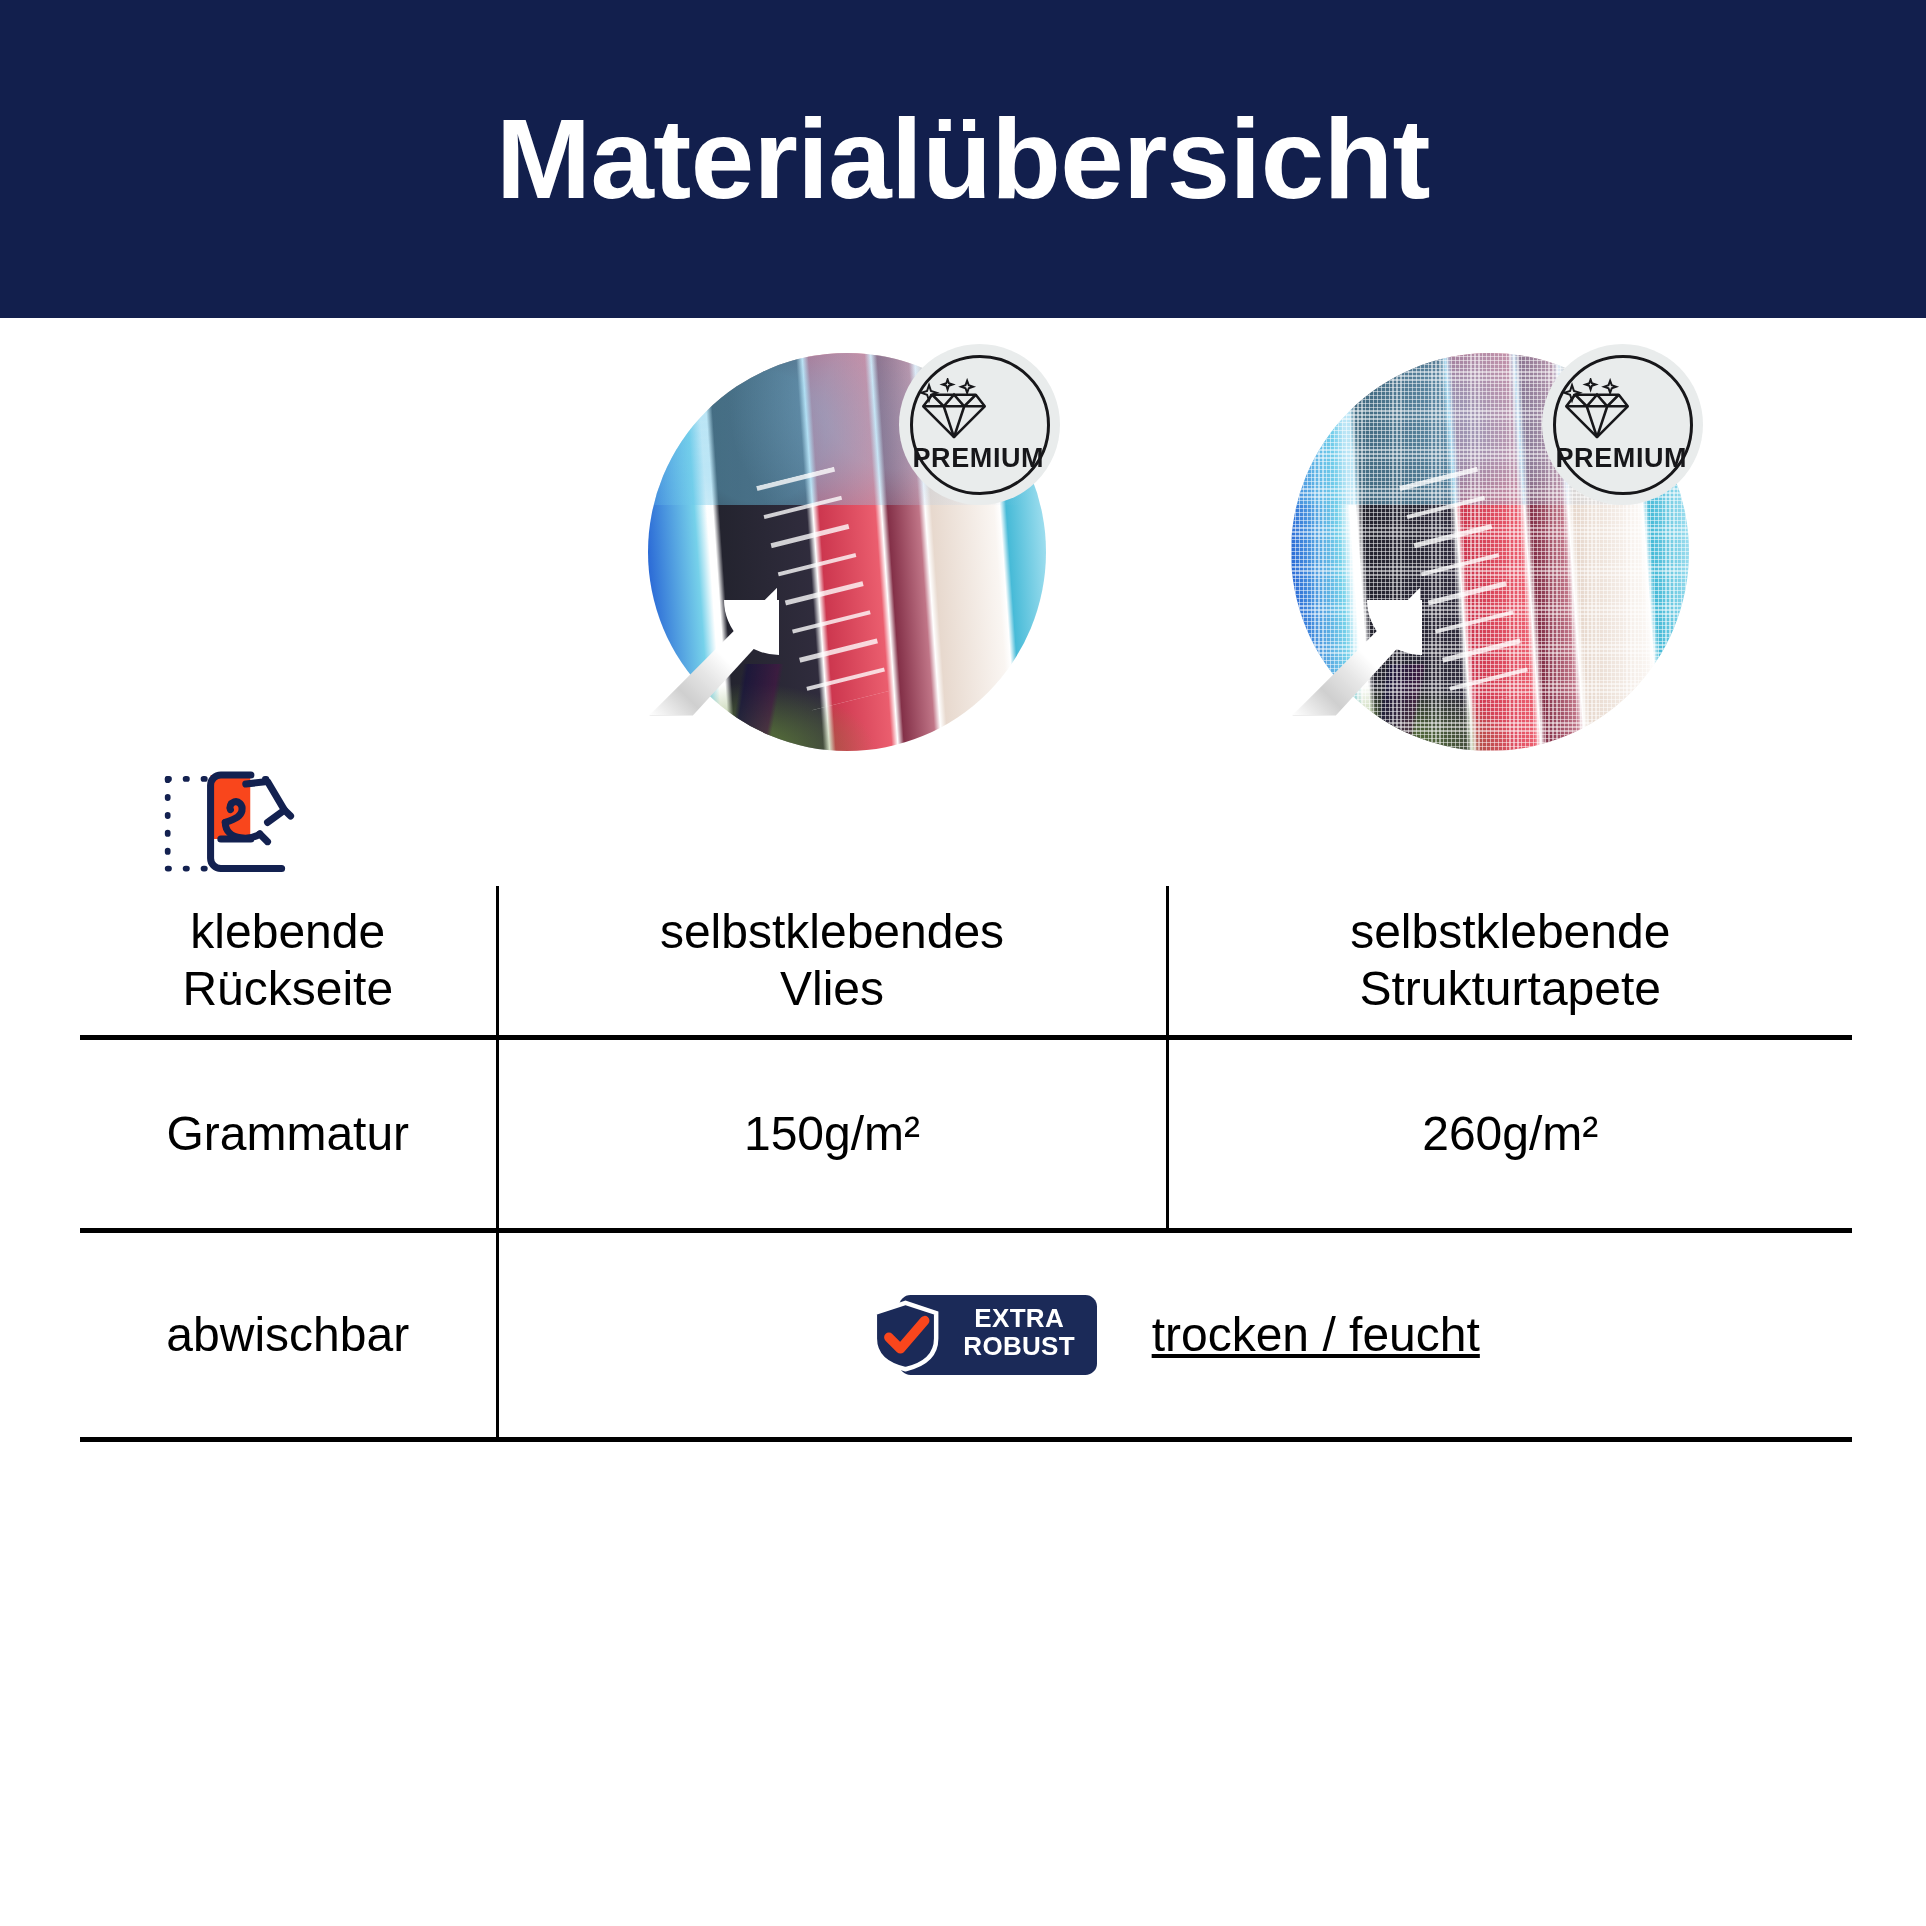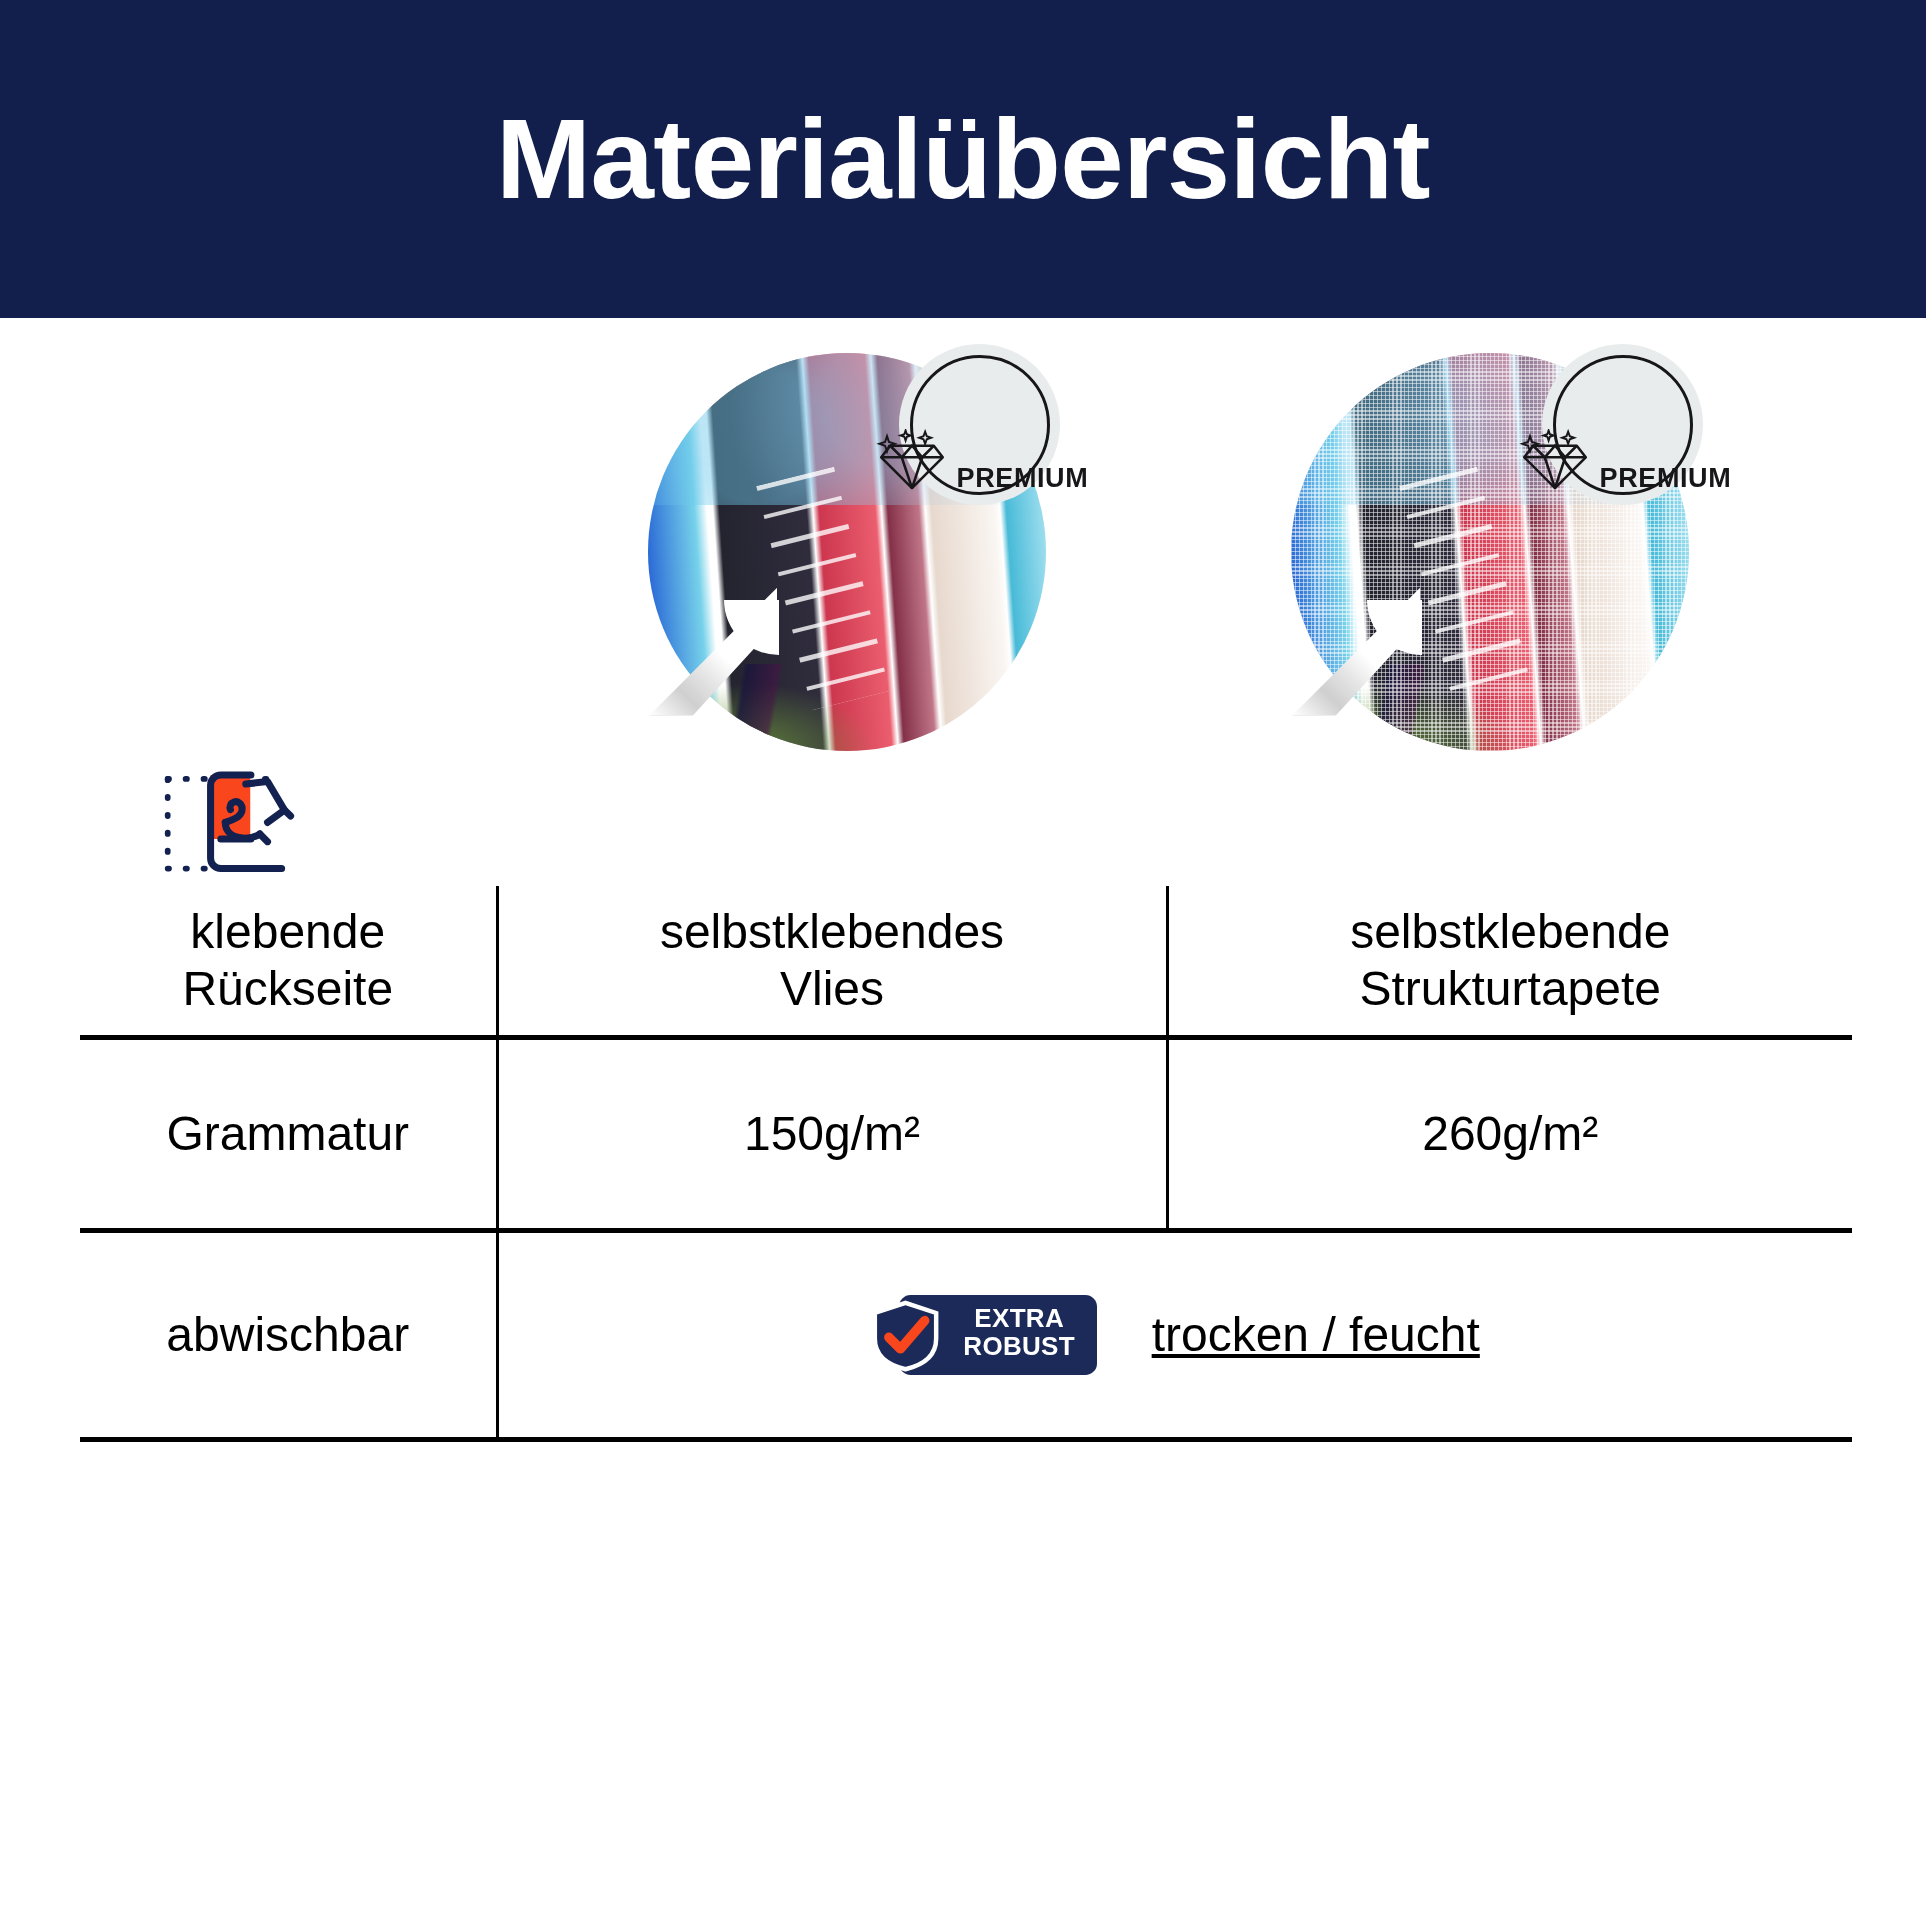--- a/index.html
+++ b/index.html
@@ -133,22 +133,22 @@
     width: 161px; height: 161px;
     border-radius: 50%;
     background: #e9ecec;
     display: flex; align-items: center; justify-content: center;
   }
   .premium-inner {
     width: 140px; height: 140px;
     border-radius: 50%;
     border: 3.2px solid #17171a;
     background: #e9ecec;
-    display: flex; flex-direction: row;
-    align-items: flex-end; justify-content: center;
+    display: flex; flex-direction: column;
+    align-items: flex-start; justify-content: center;
     gap: 3.9px;
   }
   .premium-inner svg { display: block; }
   .premium-label {
     font-size: 27px; font-weight: 700;
     letter-spacing: 0.6px;
     color: #17171a;
     line-height: 1;
   }
 

